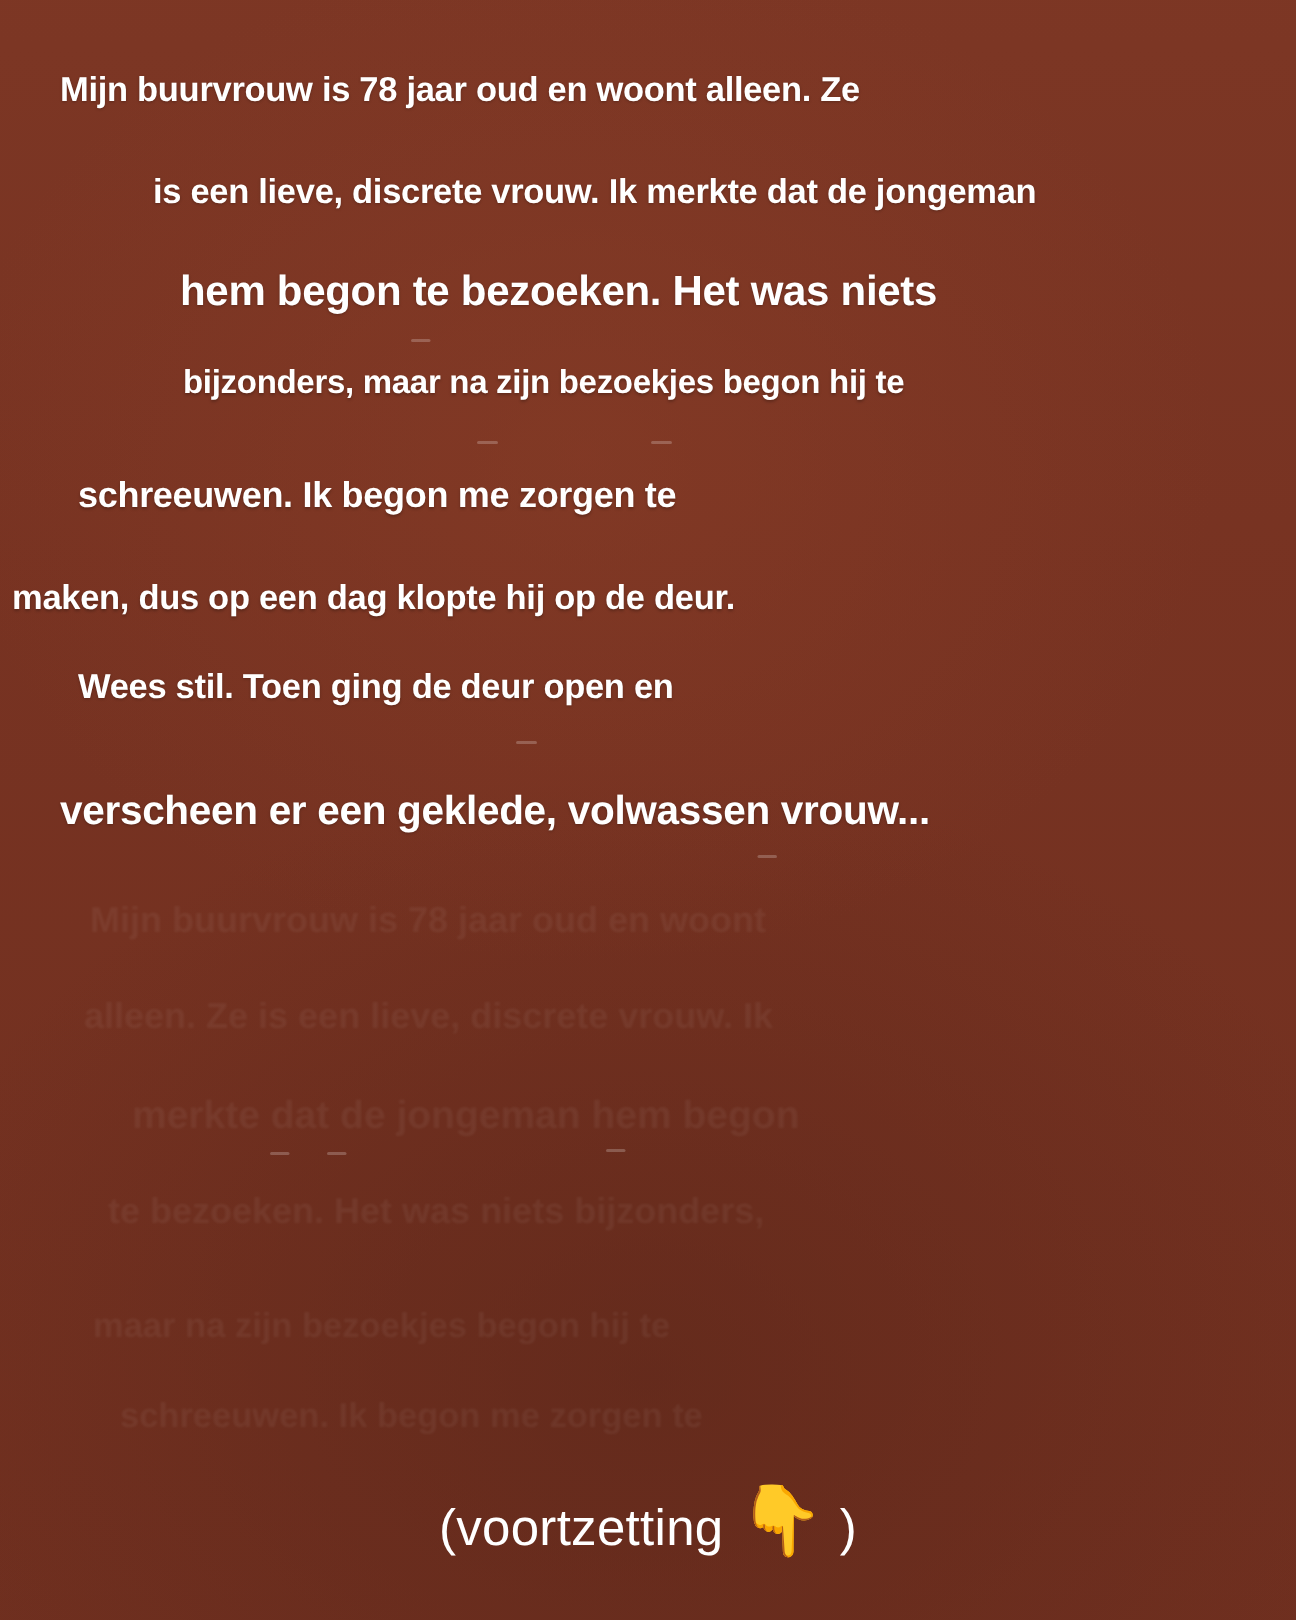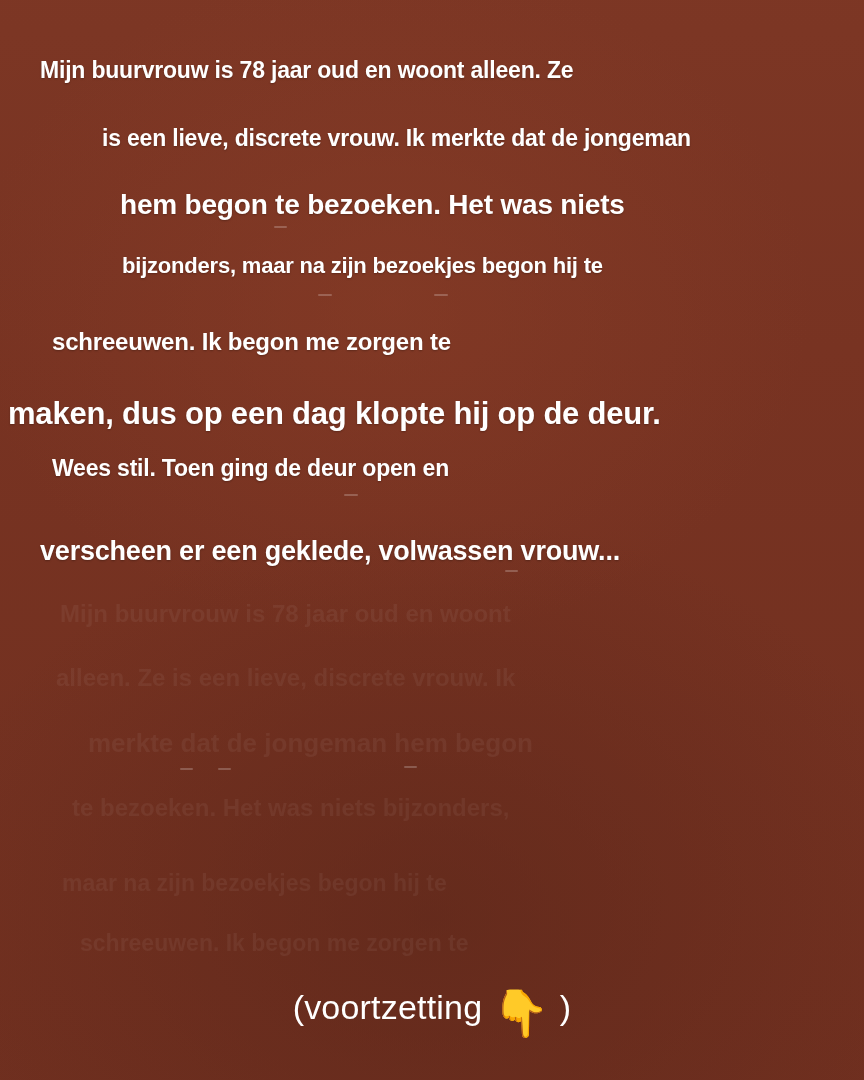--- a/index.html
+++ b/index.html
@@ -29,37 +29,36 @@
     inset: 0;
     padding: 0;
   }
   .line {
     position: absolute;
     color: #ffffff;
     font-weight: 700;
     white-space: nowrap;
     text-shadow: 0 1px 2px rgba(0,0,0,0.25);
     letter-spacing: -0.2px;
-    margin-top: 11px;
   }
   
   .ghost-line {
     position: absolute;
     color: rgba(255,255,255,0.055);
     font-weight: 700;
     white-space: nowrap;
     filter: blur(0.6px);
   }
   .footer {
     position: absolute;
     left: 0;
     right: 0;
     bottom: 44px;
     display: flex;
-    align-items: flex-start;
+    align-items: flex-end;
     justify-content: center;
     gap: 6px;
     color: #ffffff;
     font-size: 31px;
     font-weight: 400;
     letter-spacing: 0.2px;
   }
   .footer .paren {
     font-size: 34px;
     line-height: 1;
@@ -89,21 +88,21 @@
   <div class="ghost-line" style="left:88px; top:728px; font-size:26px;">merkte dat de jongeman hem begon</div>
   <div class="ghost-line" style="left:72px; top:794px; font-size:24px;">te bezoeken. Het was niets bijzonders,</div>
   <div class="ghost-line" style="left:62px; top:870px; font-size:23px;">maar na zijn bezoekjes begon hij te</div>
   <div class="ghost-line" style="left:80px; top:930px; font-size:23px;">schreeuwen. Ik begon me zorgen te</div>
 
   <div class="line" style="left:40px; top:46px; font-size:23px;">Mijn buurvrouw is 78 jaar oud en woont alleen. Ze</div>
   <div class="line" style="left:120px; top:178px; font-size:28px;">hem begon te bezoeken. Het was niets</div>
   <div class="line" style="left:102px; top:114px; font-size:23px;">is een lieve, discrete vrouw. Ik merkte dat de jongeman</div>
   <div class="line" style="left:122px; top:242px; font-size:22px;">bijzonders, maar na zijn bezoekjes begon hij te</div>
   <div class="line" style="left:52px; top:317px; font-size:24px;">schreeuwen. Ik begon me zorgen te</div>
-  <div class="line" style="left:8px; top:385px; font-size:31px;">maken, dus op een dag klopte hij op de deur.</div>
+  <div class="line" style="left:8px; top:385px; font-size:23px;">maken, dus op een dag klopte hij op de deur.</div>
   <div class="line" style="left:52px; top:444px; font-size:23px;">Wees stil. Toen ging de deur open en</div>
   <div class="line" style="left:40px; top:525px; font-size:27px;">verscheen er een geklede, volwassen vrouw...</div>
 
   <div class="dash" style="left:274px; top:226px; width:13px;"></div>
   <div class="dash" style="left:318px; top:294px; width:14px;"></div>
   <div class="dash" style="left:434px; top:294px; width:14px;"></div>
   <div class="dash" style="left:344px; top:494px; width:14px;"></div>
   <div class="dash" style="left:505px; top:570px; width:13px;"></div>
   <div class="dash" style="left:180px; top:768px; width:13px;"></div>
   <div class="dash" style="left:218px; top:768px; width:13px;"></div>

